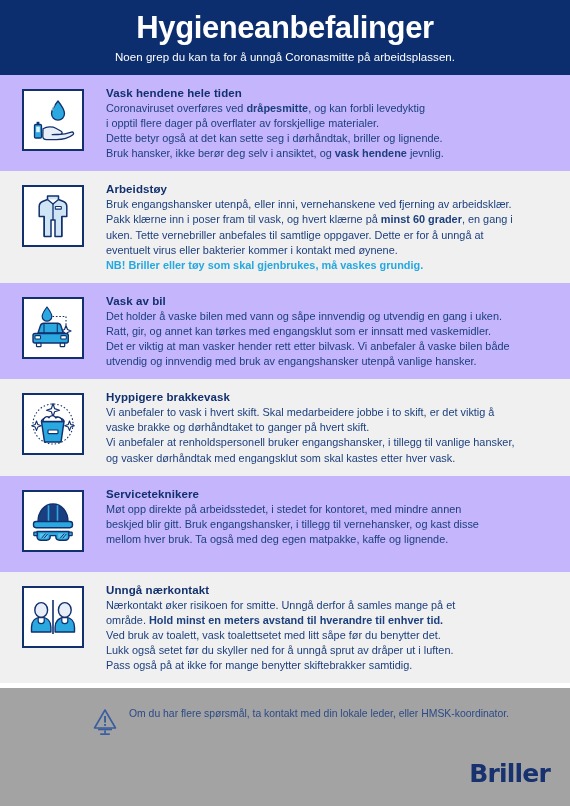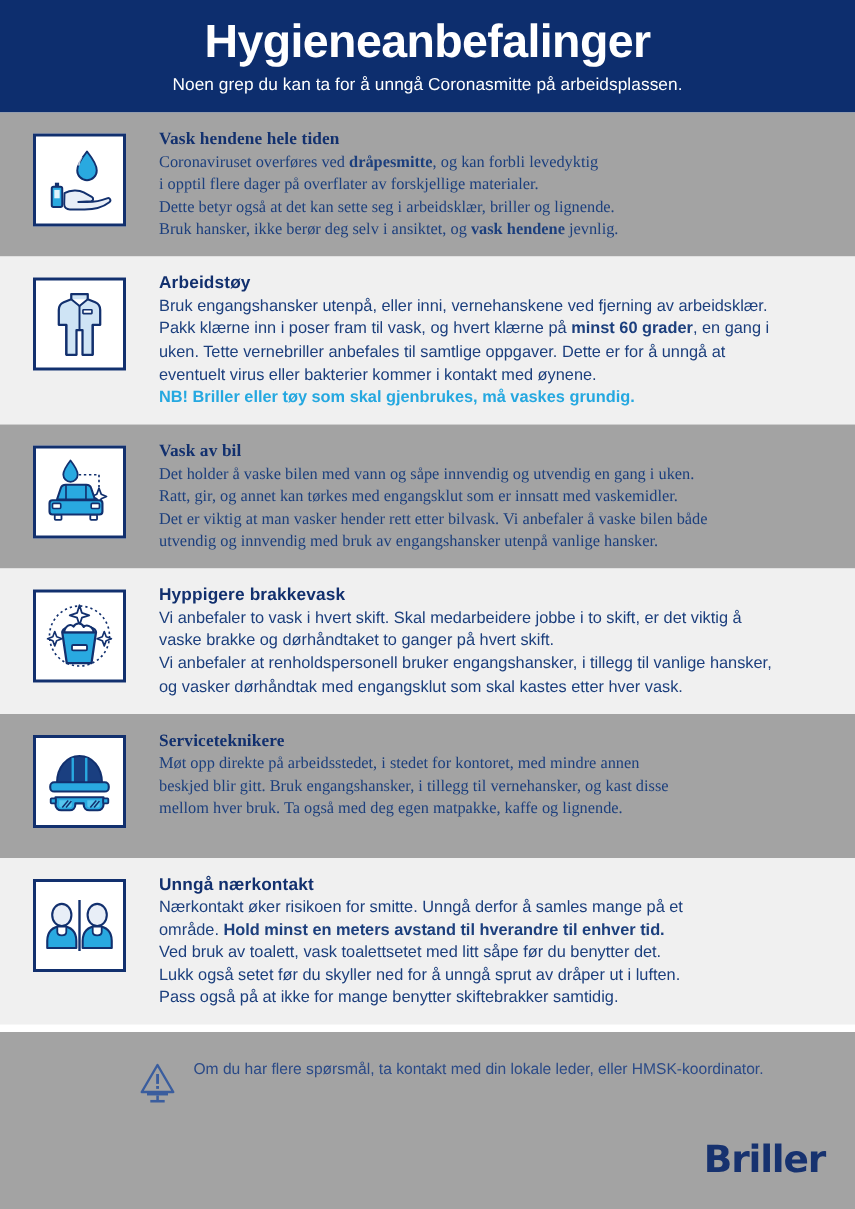--- a/index.html
+++ b/index.html
@@ -35,21 +35,21 @@
 
   
   .sections { width:570px; }
   .section {
     display:flex;
     align-items:flex-start;
     padding:10px 14px 10px 22px;
     min-height:96px;
   }
   .section.alt { background:#f0f0f0; }
-  .section.plain { background:#a3a3a3;font-family:Liberation Serif, serif; }
+  .section.plain { background:#c4b5fd; }
 
   .icon-box {
     flex:0 0 auto;
     width:62px; height:62px;
     border:2.5px solid #12306e;
     background:#ffffff;
     margin-top:4px;
     margin-right:22px;
     display:flex; align-items:center; justify-content:center;
   }
@@ -128,21 +128,21 @@
                C45.2 36.5 46.4 38.6 44.9 39.8
                C40.6 43.2 34.6 44.6 28.4 44.6
                L18.6 44.6 C16.4 44.6 14.8 43.2 14.8 41.2 Z" fill="#e8eef7" stroke="#12306e" stroke-width="1.3" stroke-linejoin="round"></path>
     </svg>
         </div>
         <div class="sec-text">
           <div class="sec-title">Vask hendene hele tiden</div>
           <div class="sec-body">
             <p><span>Coronaviruset overføres ved </span><span class="b">dråpesmitte</span><span>, og kan forbli levedyktig</span></p>
             <p><span>i opptil flere dager på overflater av forskjellige materialer.</span></p>
-            <p><span>Dette betyr også at det kan sette seg i arbeidsklær, briller og lignende.</span></p>
+            <p><span>Dette betyr også at det kan sette seg i dørhåndtak, briller og lignende.</span></p>
             <p><span>Bruk hansker, ikke berør deg selv i ansiktet, og </span><span class="b">vask hendene</span><span> jevnlig.</span></p>
           </div>
         </div>
       </div>
       <div class="section alt">
         <div class="icon-box">
     <svg width="50" height="50" viewBox="0 0 50 50">
       <path d="M19.5 5 L30.5 5 L30.5 8.5 L35.5 10.5
                C37.6 11.4 38.8 13.4 38.8 15.6 L38.8 25.5 L33.8 25.5
                L33.8 45.5 L27 45.5 L27 29 L23 29 L23 45.5 L16.2 45.5

